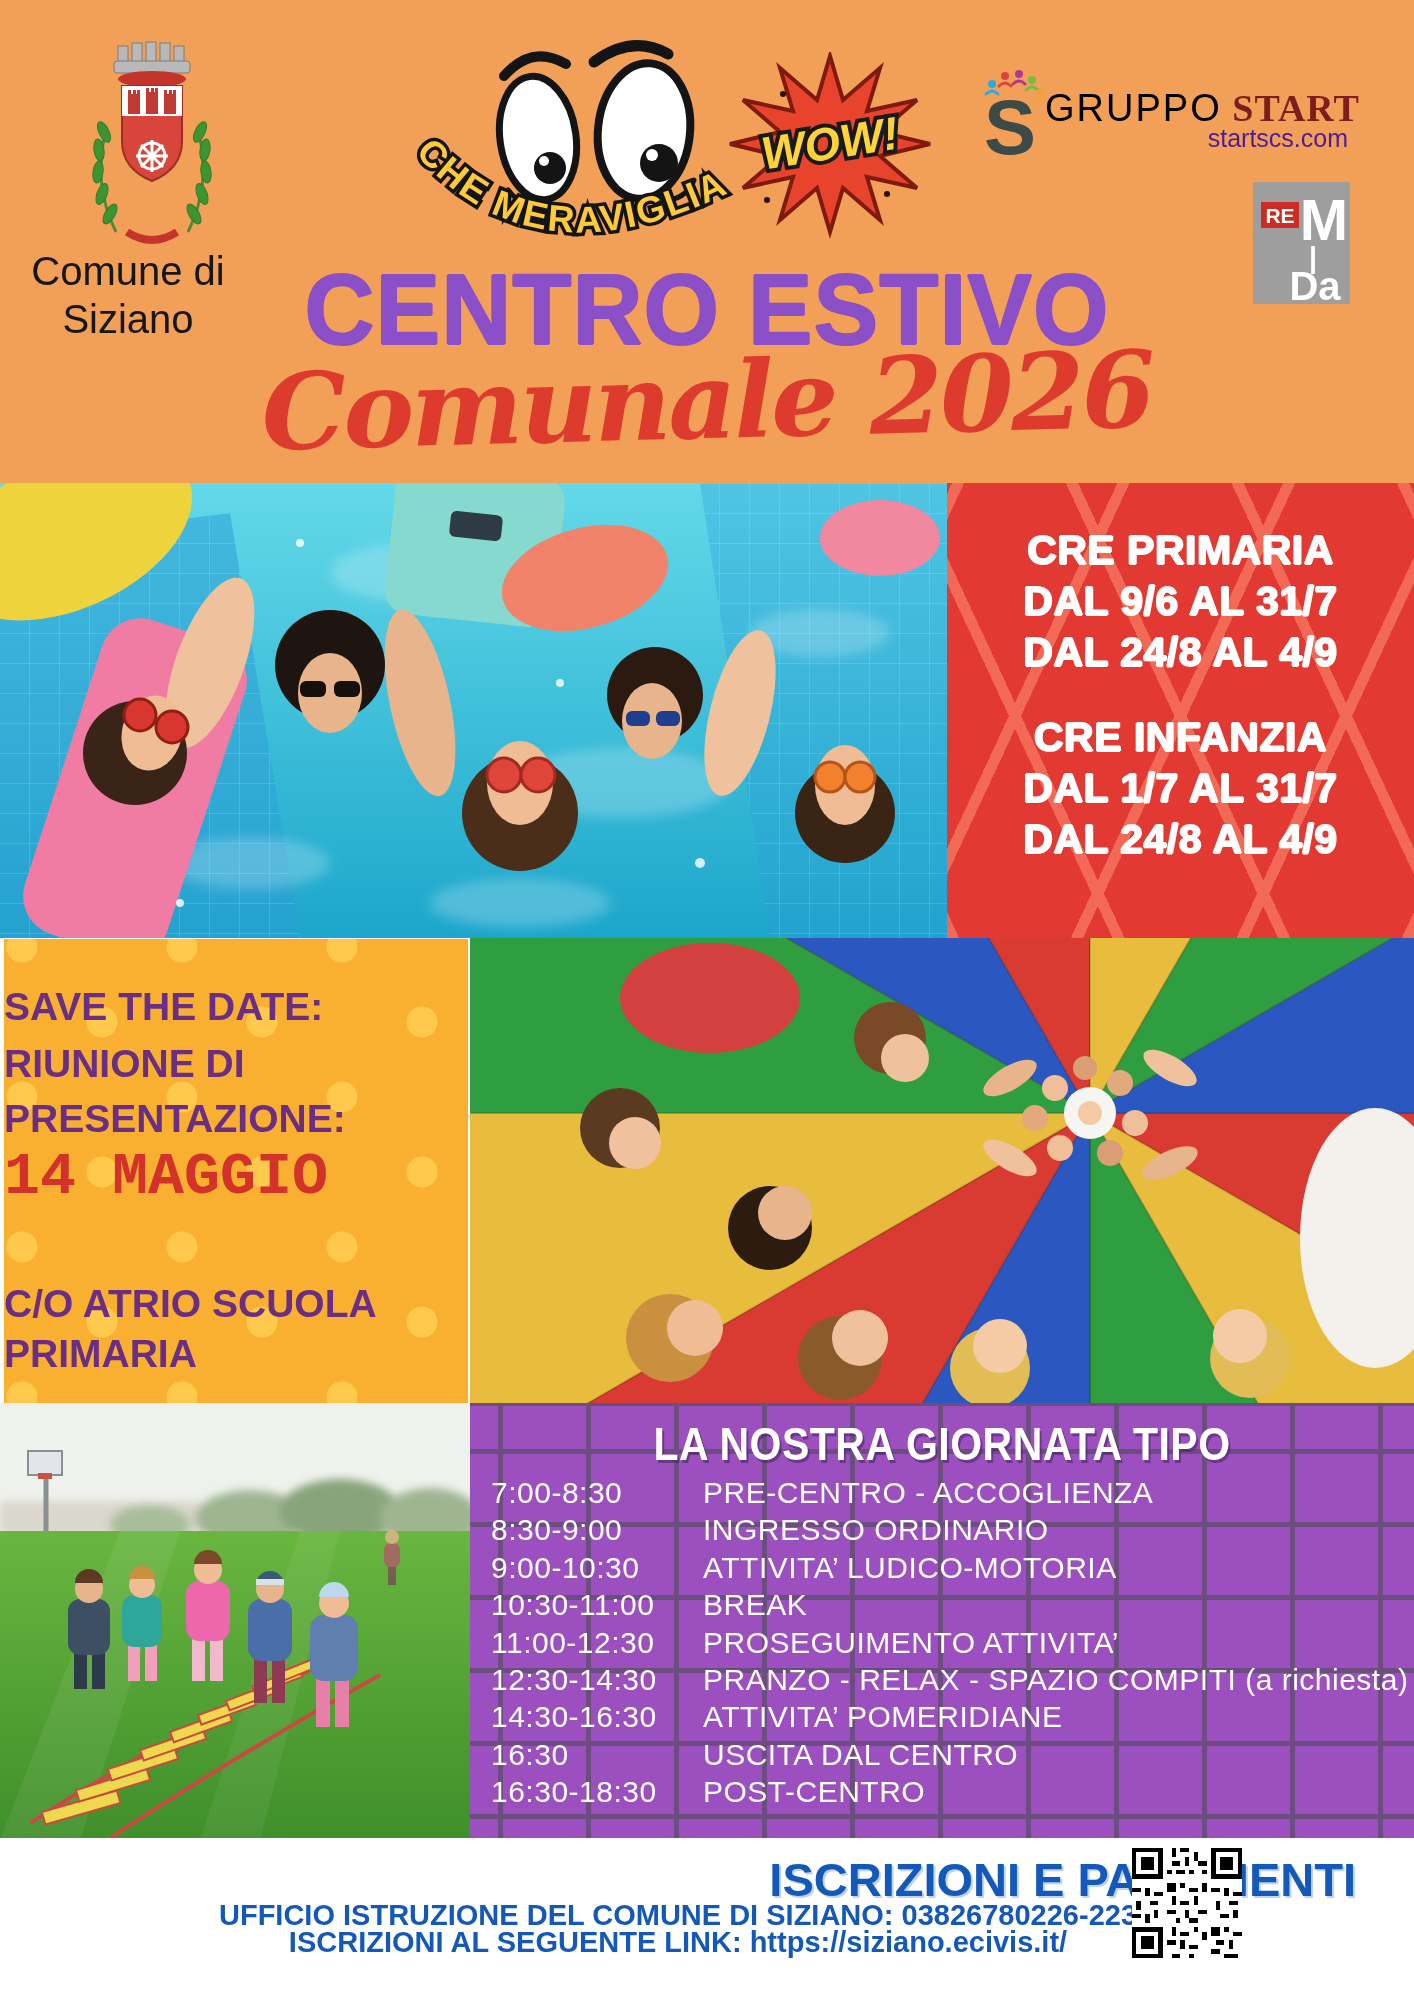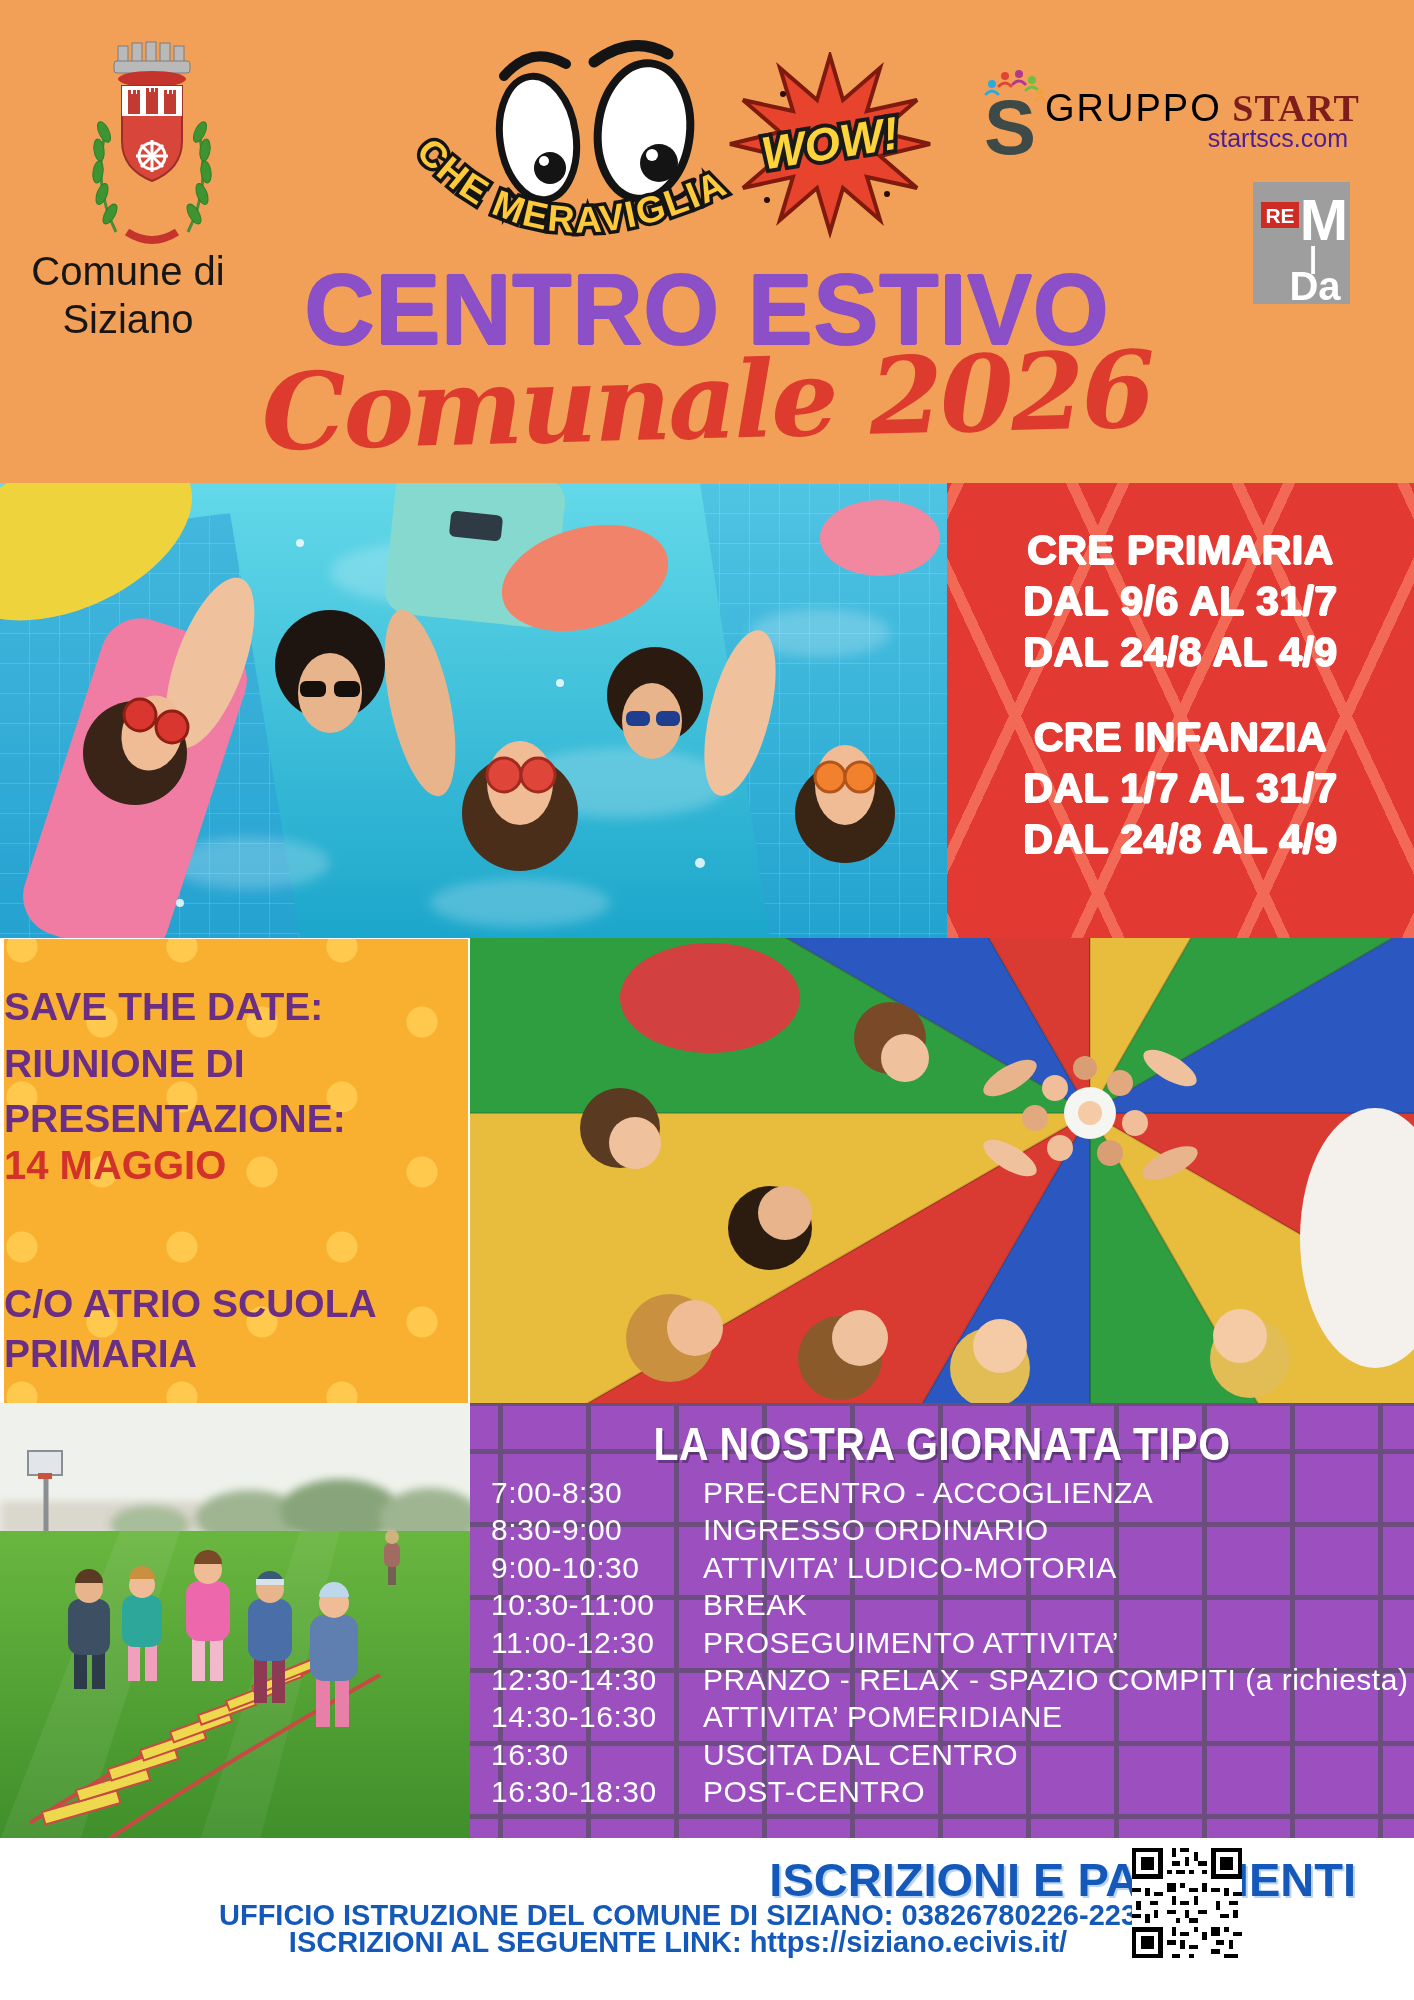--- a/index.html
+++ b/index.html
@@ -28,21 +28,21 @@
                font-weight:bold;font-size:41px;letter-spacing:.5px;}
 
   
   .std-under{left:0;top:938px;width:470px;height:466px;background:#fff;}
   .std{left:4px;top:939px;width:464px;height:464px;background-color:#F9B030;
     background-image:radial-gradient(circle,#FFC94D 0 15px,transparent 16px),
                      radial-gradient(circle,#FFC94D 0 15px,transparent 16px);
     background-size:160px 150px,160px 150px;background-position:18px 8px,98px 83px;}
   .std div{position:absolute;left:0;width:464px;font-weight:bold;}
   .std .pur{color:#6B2E85;font-size:39px;}
-  .std .red{color:#D2322A;font-size:40px;}
+  .std .red{color:#D2322A;font-size:60px;font-family:Liberation Mono, monospace;}
 
   
   .sched{left:470px;top:1403px;width:944px;height:559px;background-color:#9C50BF;
     background-image:repeating-linear-gradient(to right,#6C4D80 0 5px,transparent 5px 88px),
                      repeating-linear-gradient(to bottom,#6C4D80 0 5px,transparent 5px 73px);
     background-position:28px 46px;}
   .sched-title{position:absolute;left:0;top:18px;width:944px;text-align:center;color:#fff;
      font-size:41px;font-weight:bold;letter-spacing:.5px;transform:scaleY(1.12);
      text-shadow:2px 3px 0 rgba(70,35,95,.55);}
   .rows{position:absolute;left:21px;top:71px;width:905px;font-size:30px;color:#fff;

